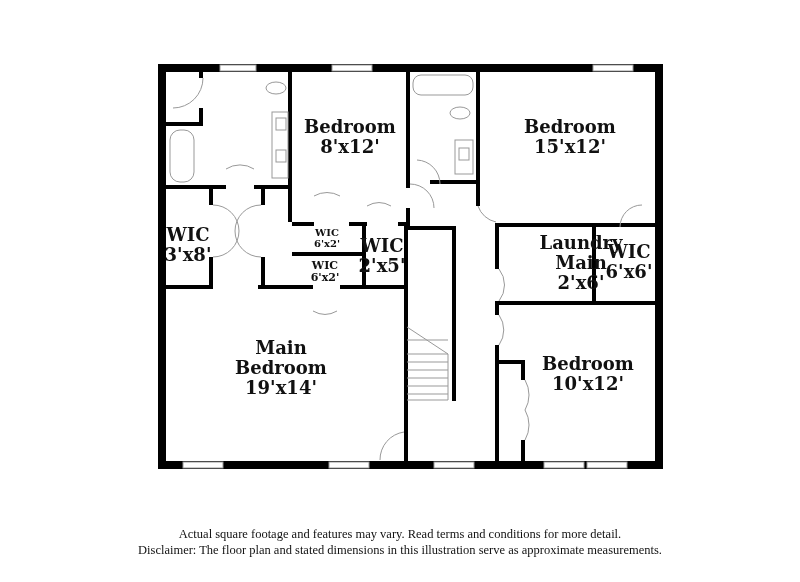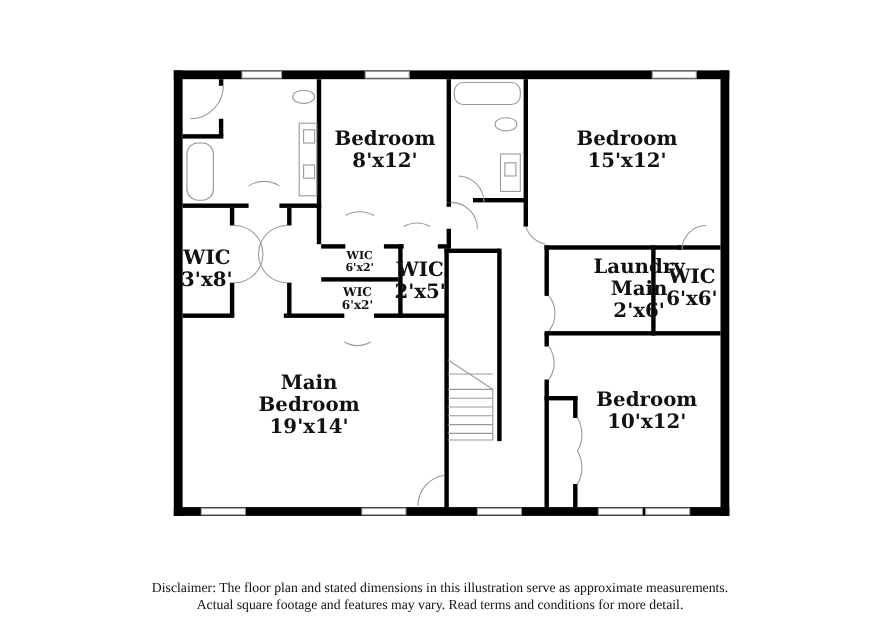--- a/index.html
+++ b/index.html
@@ -163,15 +163,15 @@
   <div>Main</div>
   <div>Bedroom</div>
   <div>19'x14'</div>
 </div>
 <div class="lbl big" style="left:588px;top:374px;">
   <div>Bedroom</div>
   <div>10'x12'</div>
 </div>
 
 <div class="disclaimer">
+  <div>Actual square footage and features may vary. Read terms and conditions for more detail.</div>
   <div>Disclaimer: The floor plan and stated dimensions in this illustration serve as approximate measurements.</div>
-  <div>Actual square footage and features may vary. Read terms and conditions for more detail.</div>
 </div>
 
 </body></html>

